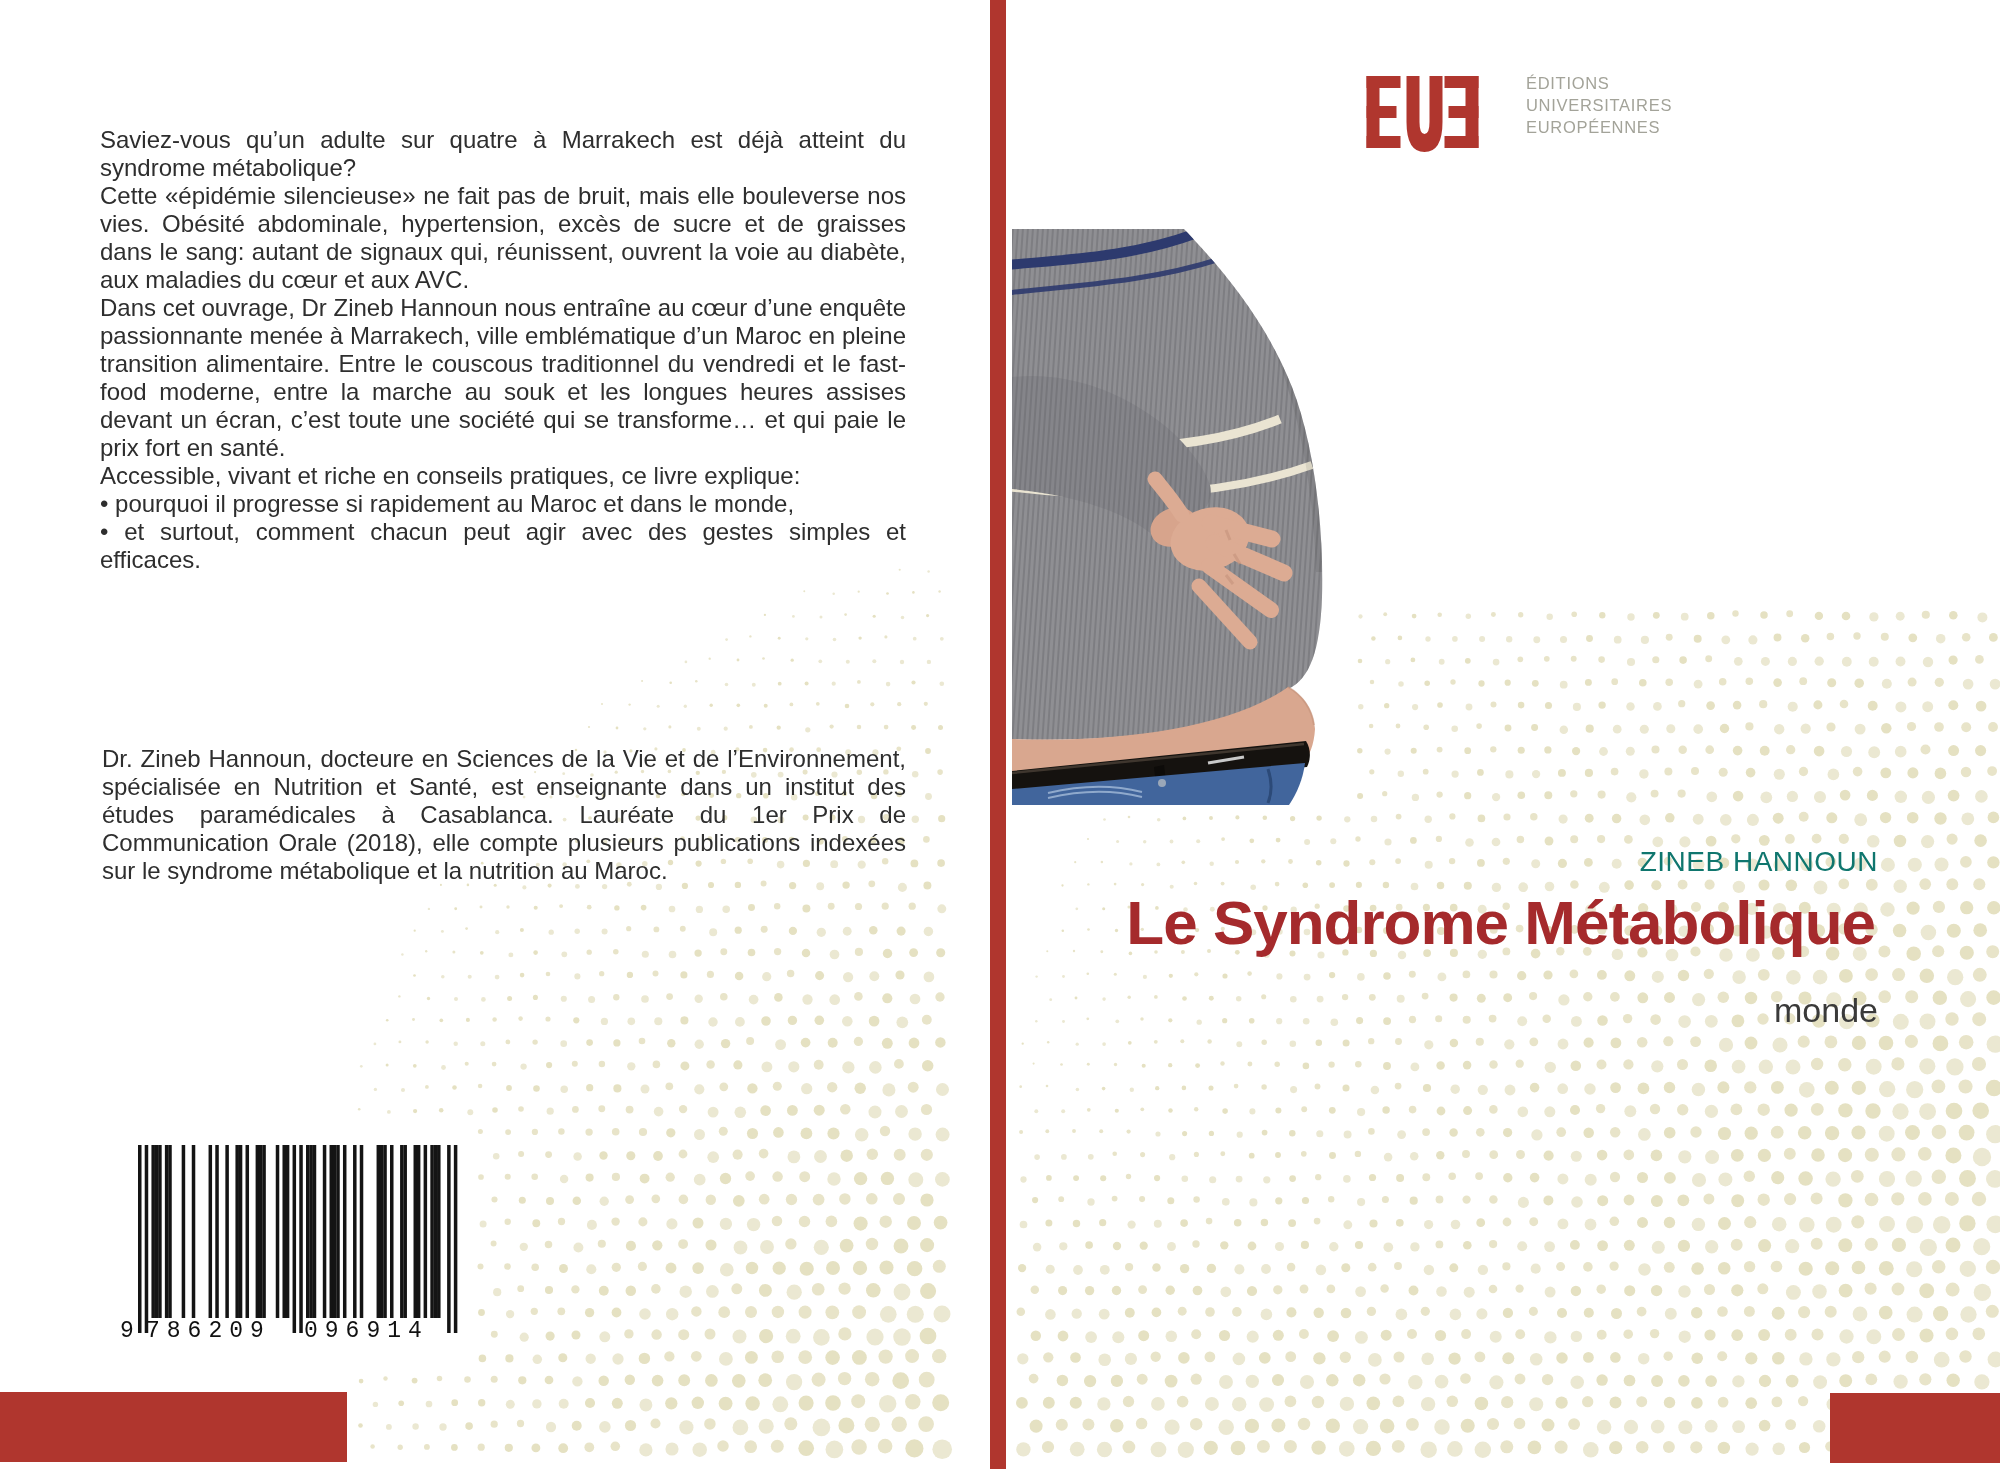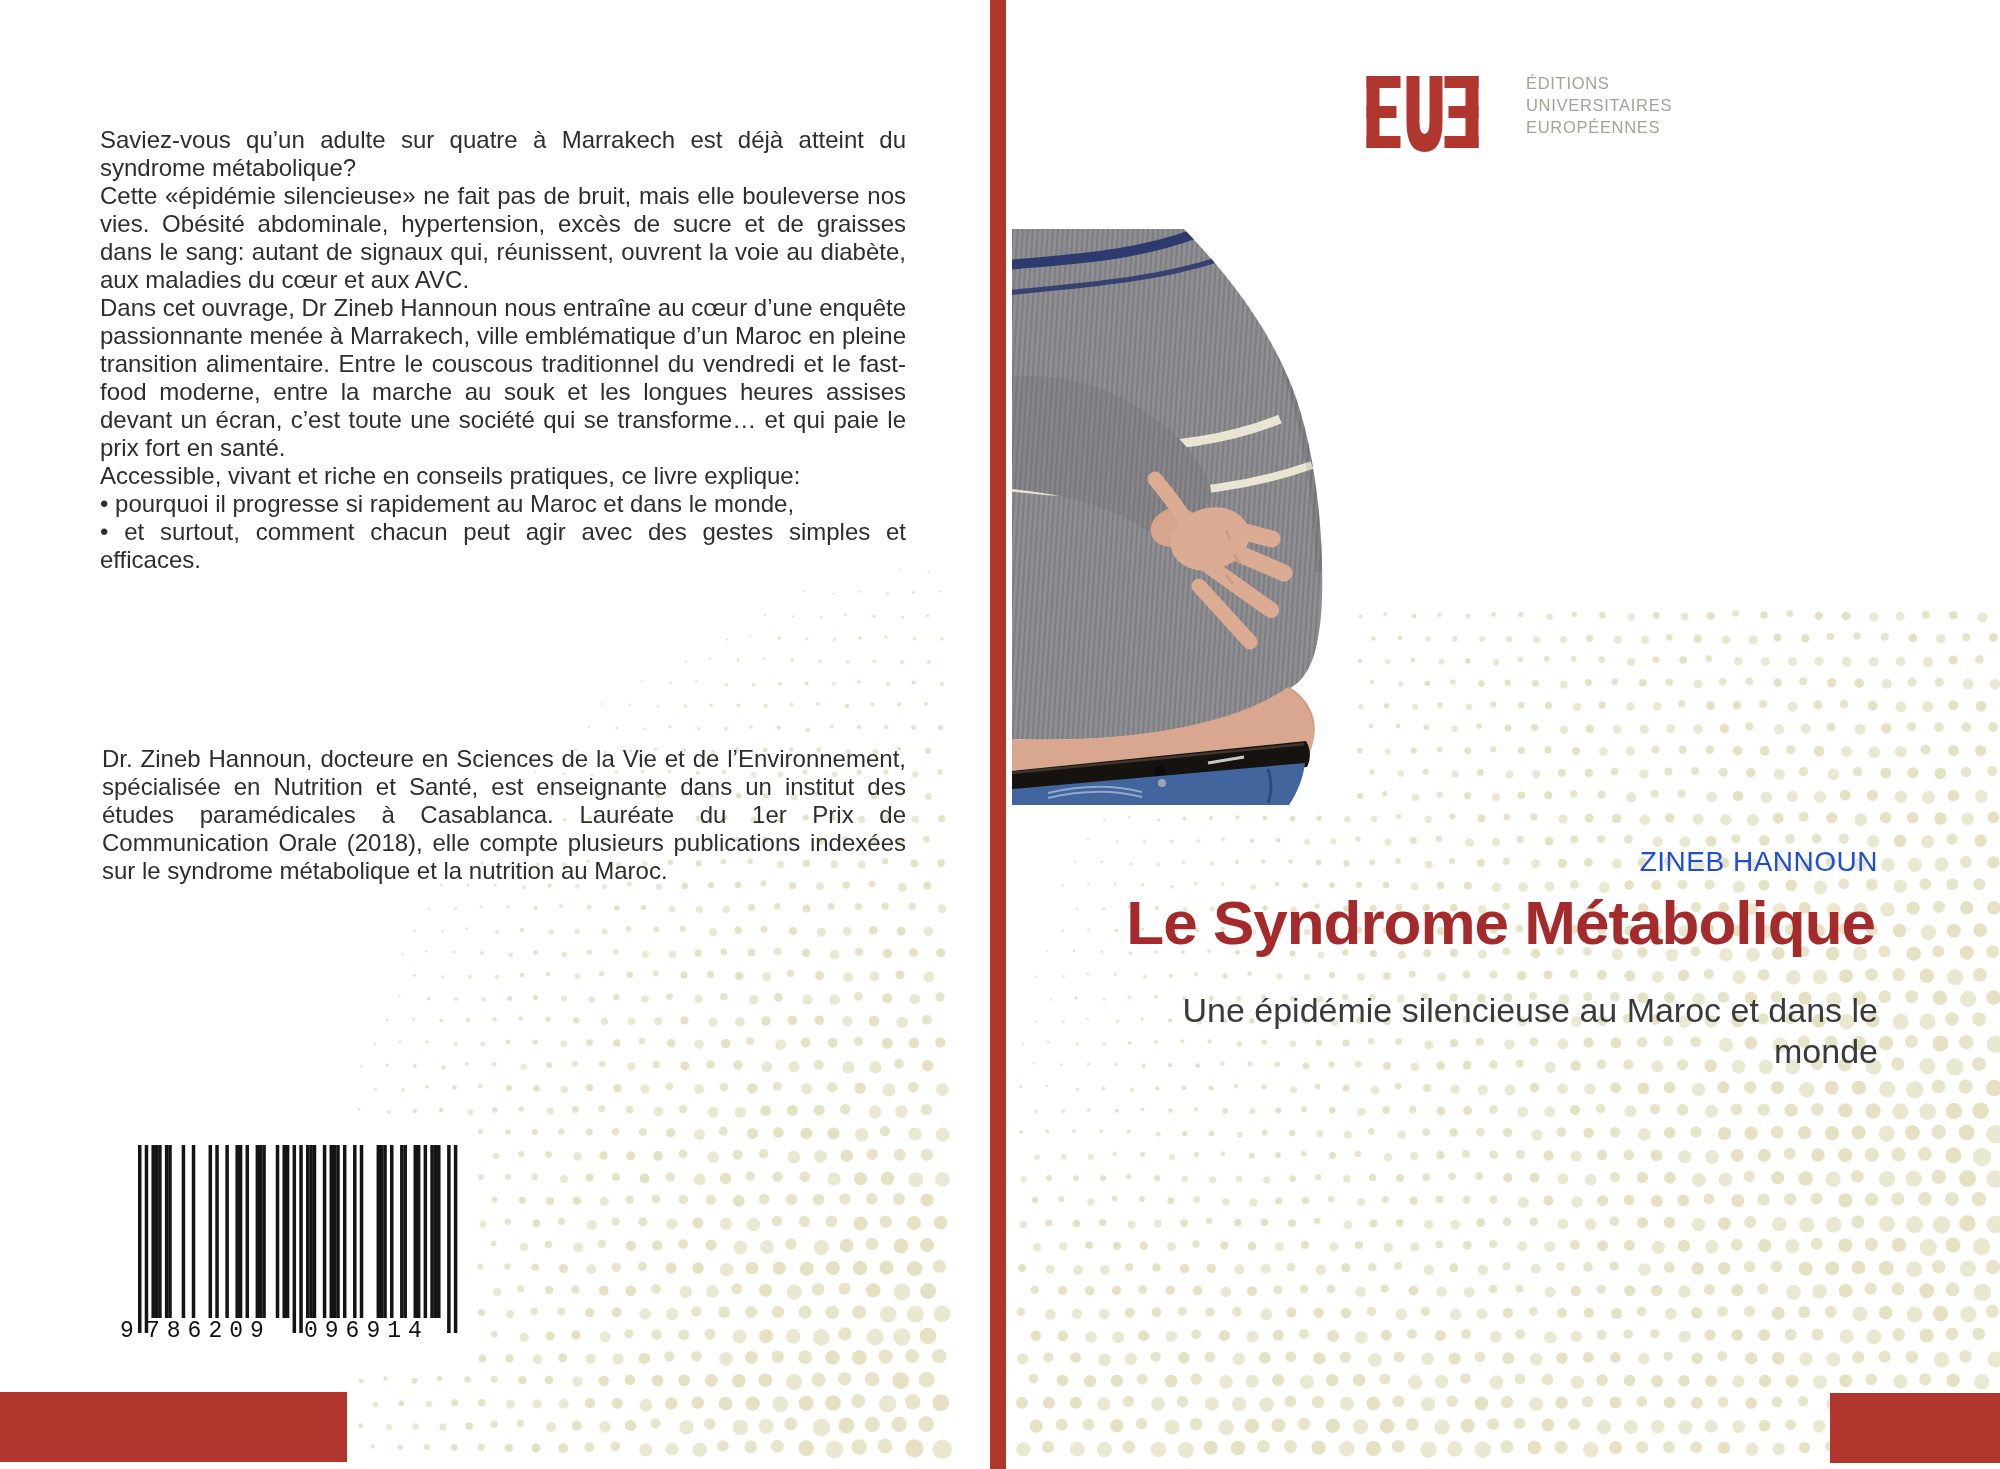--- a/index.html
+++ b/index.html
@@ -45,21 +45,21 @@
   
   .publisher{position:absolute;left:1366px;top:72px;z-index:2;}
   .eue-logo{position:absolute;left:0;top:4px;}
   .publisher-lines{
     position:absolute;left:160px;top:0;white-space:nowrap;
     font-size:16.5px;line-height:22px;letter-spacing:0.7px;color:var(--publisher-gray);
   }
   .cover-photo{position:absolute;left:1012px;top:227px;z-index:1;}
   .author{
     position:absolute;right:122px;top:846px;z-index:2;white-space:nowrap;
-    font-size:28px;letter-spacing:0.5px;color:#1d4ed8;text-align:right;
+    font-size:28px;letter-spacing:0.5px;color:#0f766e;text-align:right;
   }
   .title{
     position:absolute;right:122px;top:884px;margin:3px;z-index:2;white-space:nowrap;
     font-size:62px;font-weight:bold;letter-spacing:-1px;color:var(--title-red);text-align:right;
   }
   .subtitle{
     position:absolute;right:122px;top:990px;z-index:2;
     font-size:34px;line-height:41px;color:#3a3a3a;text-align:right;white-space:nowrap;
   }
 </style>
@@ -2158,18 +2158,17 @@
     <path d="M198,296 L260,312" stroke="#dcab93" stroke-width="17" stroke-linecap="round" fill="none"></path>
     <path d="M202,316 L272,346" stroke="#dcab93" stroke-width="17" stroke-linecap="round" fill="none"></path>
     <path d="M197,339 L259,383" stroke="#dcab93" stroke-width="16" stroke-linecap="round" fill="none"></path>
     <path d="M187,359 L238,415" stroke="#dcab93" stroke-width="15" stroke-linecap="round" fill="none"></path>
     <path d="M214,303 L218,313 M222,327 L228,337 M214,348 L221,357" stroke="#c4937c" stroke-width="3" opacity="0.6" fill="none"></path>
   </svg>
 
   <div class="author">ZINEB HANNOUN</div>
   <h1 class="title">Le Syndrome Métabolique</h1>
   <div class="subtitle">
-      <div>Une épidémie silencieuse au Maroc et dans le</div>
       <div>monde</div>
     </div>
 
   <div class="red-bar right"></div>
 </div>
 
 </body></html>

